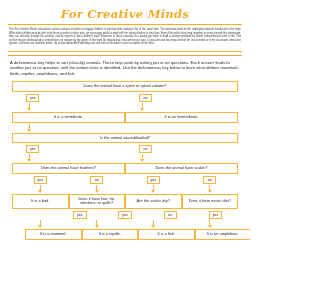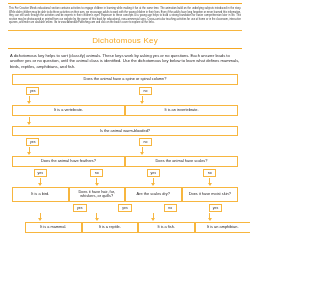--- a/index.html
+++ b/index.html
@@ -132,25 +132,27 @@
     border-left:2.3px solid transparent;
     border-right:2.3px solid transparent;
     border-top:3px solid #F7B63F;
   }
 </style>
 </head>
 <body>
 
 <div class="page">
 
+  <div class="masthead">
+    <div class="masthead-title">For Creative Minds</div>
+  </div>
   <div class="rule"></div>
   <div class="boiler">This For Creative Minds educational section contains activities to engage children in learning while making it fun at the same time. The animation build on the underlying subjects introduced in the story. While older children may be able to do these activities on their own, we encourage adults to work with the young children in their lives. Even if the adults have long forgotten or never learned this information, they can still work through the activities and be experts in their children's eyes! Exposure to these concepts at a young age helps to build a strong foundation for easier comprehension later in life. This section may be photocopied or printed from our website by the owner of this book for educational, non-commercial uses. Cross-curricular teaching activities for use at home or in the classroom, interactive quizzes, and more are available online. Go to www.ArbordalePublishing.com and click on the book's cover to explore all the links.</div>
   <div class="rule thin"></div>
 
-  <div class="sect-head">Dichotomous Key</div>
   <div class="sect-rule"></div>
 
   <div class="intro">A dichotomous key helps to sort (classify) animals. These keys work by asking yes or no questions. Each answer leads to another yes or no question, until the animal class is identified. Use the dichotomous key below to learn what defines mammals, birds, reptiles, amphibians, and fish.</div>
 
   <div class="chart">
 
     <div class="row">
       <div class="box q-wide">Does the animal have a spine or spinal column?</div>
     </div>
     <div class="lblrow">

